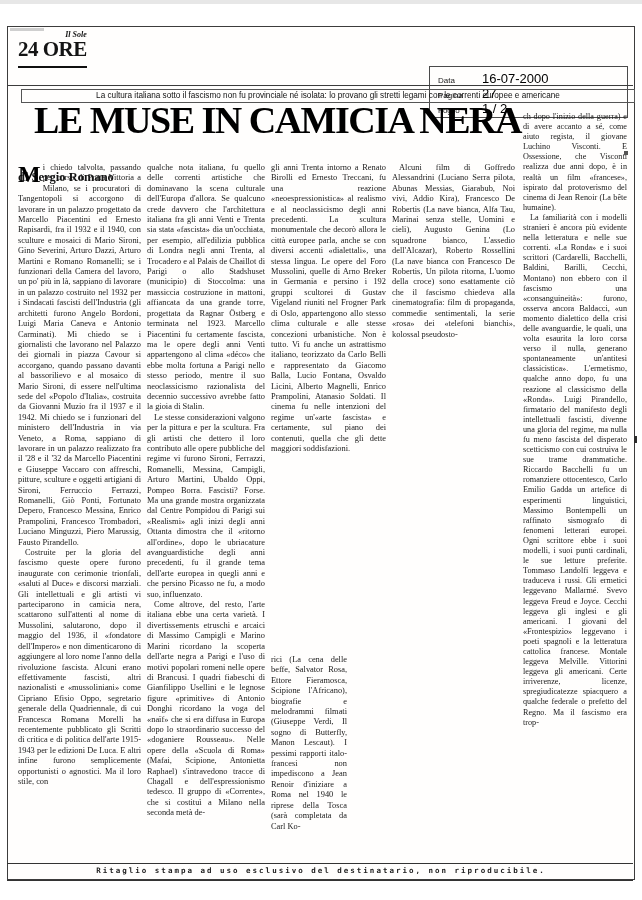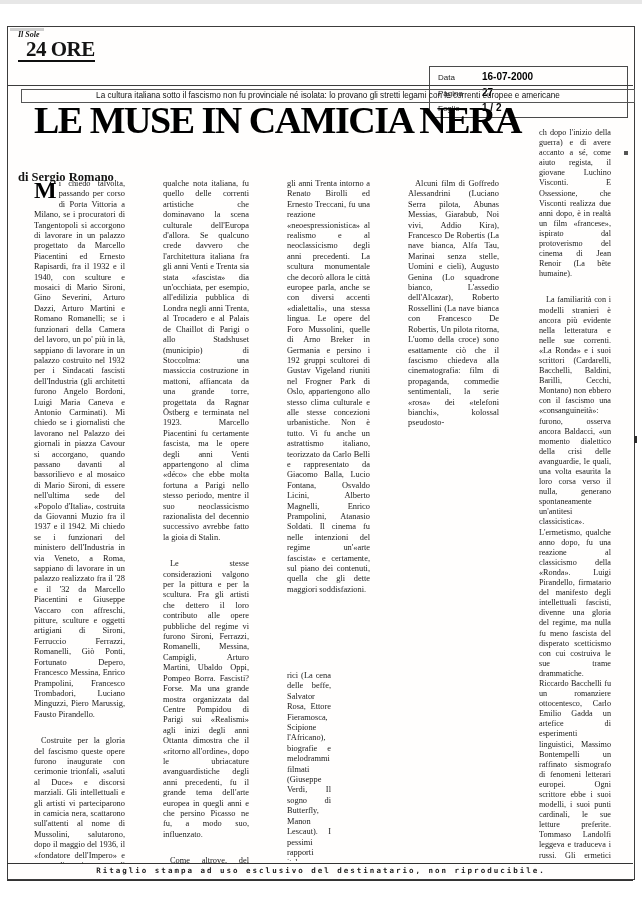--- a/index.html
+++ b/index.html
@@ -2,46 +2,46 @@
 <html><head>
 <meta charset="utf-8">
 <style>
   html,body{margin:0;padding:0;background:#ffffff;}
   body{width:642px;height:900px;position:relative;overflow:hidden;
        font-family:"Liberation Serif",serif;color:#141414;}
   .scan-strip{position:absolute;left:0;top:0;width:642px;height:4px;background:#e7e7e7;}
   .border-frame{position:absolute;left:7px;top:26px;width:626px;height:852px;
       border:1px solid #3c3c3c;background:#fffefd;}
   
-  .masthead{position:absolute;left:18px;top:31px;border-bottom:2px solid #101010;padding-bottom:1px;}
+  .masthead{position:absolute;left:18px;top:31px;border-bottom:2px solid #101010;padding-bottom:7px;text-align:right;}
   .m-small{display:block;font-size:8px;font-style:italic;font-weight:bold;line-height:8px;}
-  .m-big{display:block;font-size:21px;font-weight:bold;letter-spacing:-0.5px;line-height:20px;margin-left:8px;}
+  .m-big{display:block;font-size:21px;font-weight:bold;letter-spacing:-0.5px;line-height:20px;}
   
   .clipinfo{position:absolute;left:429px;top:29px;width:199px;height:52px;
       border:1px solid #4a4a4a;box-sizing:border-box;padding:4px 8px;
       display:flex;flex-direction:column;justify-content:space-between;
       font-family:"Liberation Sans",sans-serif;margin-top:37px;}
   .clipinfo .row{display:flex;align-items:baseline;}
   .clipinfo .lbl{width:44px;font-size:8px;color:#222;}
-  .clipinfo .val{font-size:10px;font-weight:bold;color:#000;}
+  .clipinfo .val{font-size:13px;font-weight:normal;color:#000;}
   .header-rule{position:absolute;left:7px;top:85px;width:626px;border-top:1px solid #3c3c3c;}
   
   .strapline{position:absolute;left:21px;top:89px;width:614px;height:14px;
       border:1px solid #555;box-sizing:border-box;
       font-family:"Liberation Sans",sans-serif;font-size:8.2px;line-height:12px;
       text-align:center;white-space:nowrap;overflow:hidden;color:#111;}
   
   .headline{position:absolute;left:34px;top:99px;margin:0;
       font-size:38px;font-weight:bold;letter-spacing:-1.5px;line-height:42px;
       white-space:nowrap;color:#000;}
   .byline{position:absolute;left:18px;top:146px;font-size:12.5px;font-weight:bold;margin-top:24px;}
   
   .col{position:absolute;top:163px;font-size:8.4px;line-height:10.4px;
       text-align:justify;overflow:hidden;color:#191919;}
-  .col .para{margin:16px;}
+  .col .para{margin:0;}
   .col .para.indent{text-indent:7px;}
   .col1{left:18px;width:123px;height:700px;}
   .col2{left:147px;width:118px;height:700px;}
   .col3{left:271px;width:115px;height:488px;}
   .col3n{left:271px;top:655px;width:76px;height:206px;}
   .col4{left:392px;width:123px;height:700px;}
   .col5{left:523px;top:112px;width:104px;height:750px;font-size:8.2px;line-height:10.1px;}
   .dropcap{float:left;font-size:24px;line-height:21px;font-weight:bold;
       padding:1px 2px 0 0;color:#000;}
   

